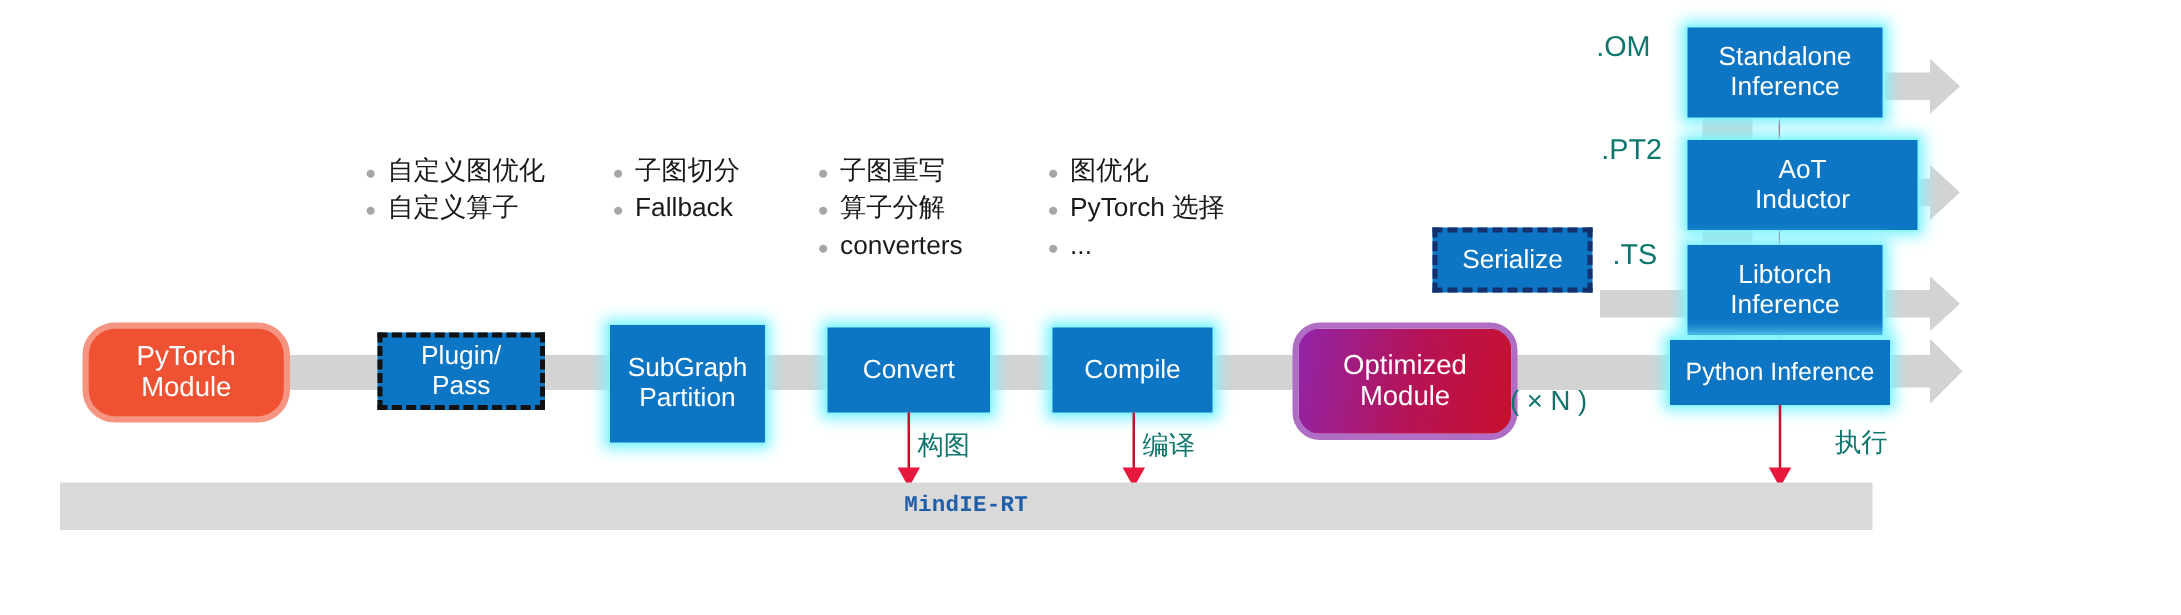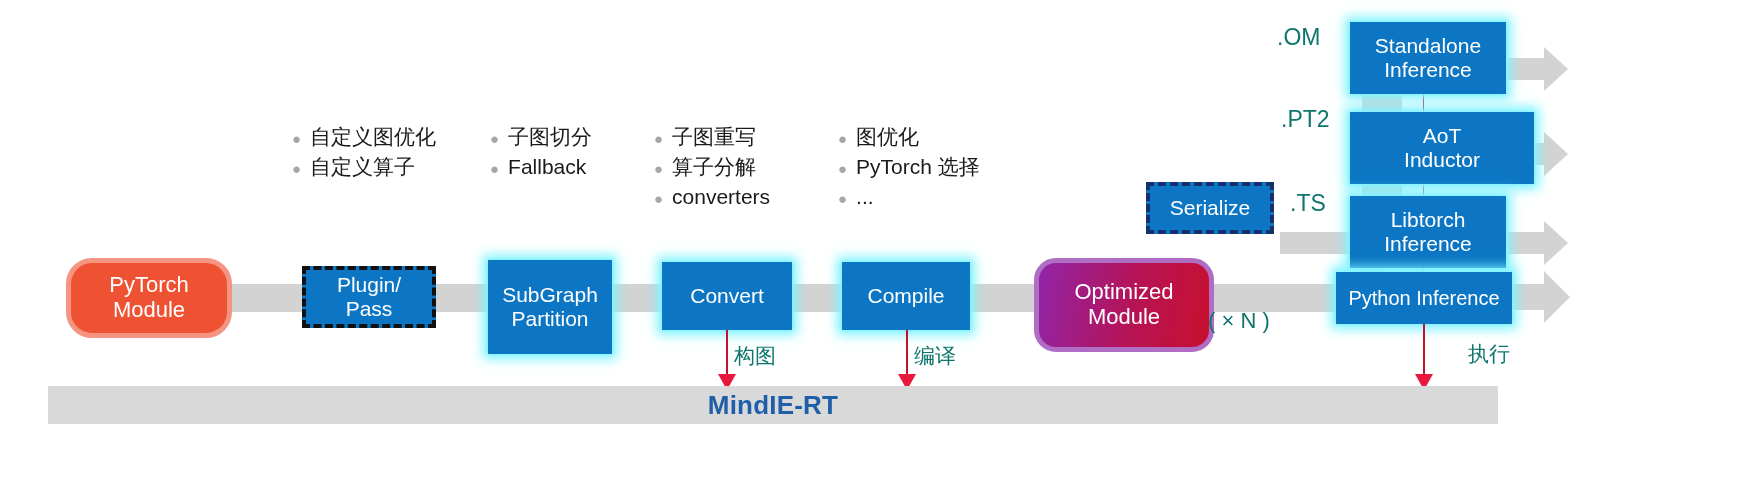--- a/index.html
+++ b/index.html
@@ -131,24 +131,25 @@
 
   
   .platform {
     position: absolute;
     background: #d9d9d9;
     display: flex;
     align-items: center;
     justify-content: center;
   }
   .platform-text {
-    font-size: 26px;
+    font-size: 18px;
     font-weight: bold;
     color: #1f5fa9;
     letter-spacing: .2px;
+    font-family: Liberation Mono, monospace;
   }
 </style>
 </head>
 <body>
 
 <div id="canvas">
 
   <div class="conn" style="left:232px; top:284px; width:90px;  height:28px;"></div>
   <div class="conn" style="left:418px; top:284px; width:90px;  height:28px;"></div>
   <div class="conn" style="left:600px; top:284px; width:90px;  height:28px;"></div>

